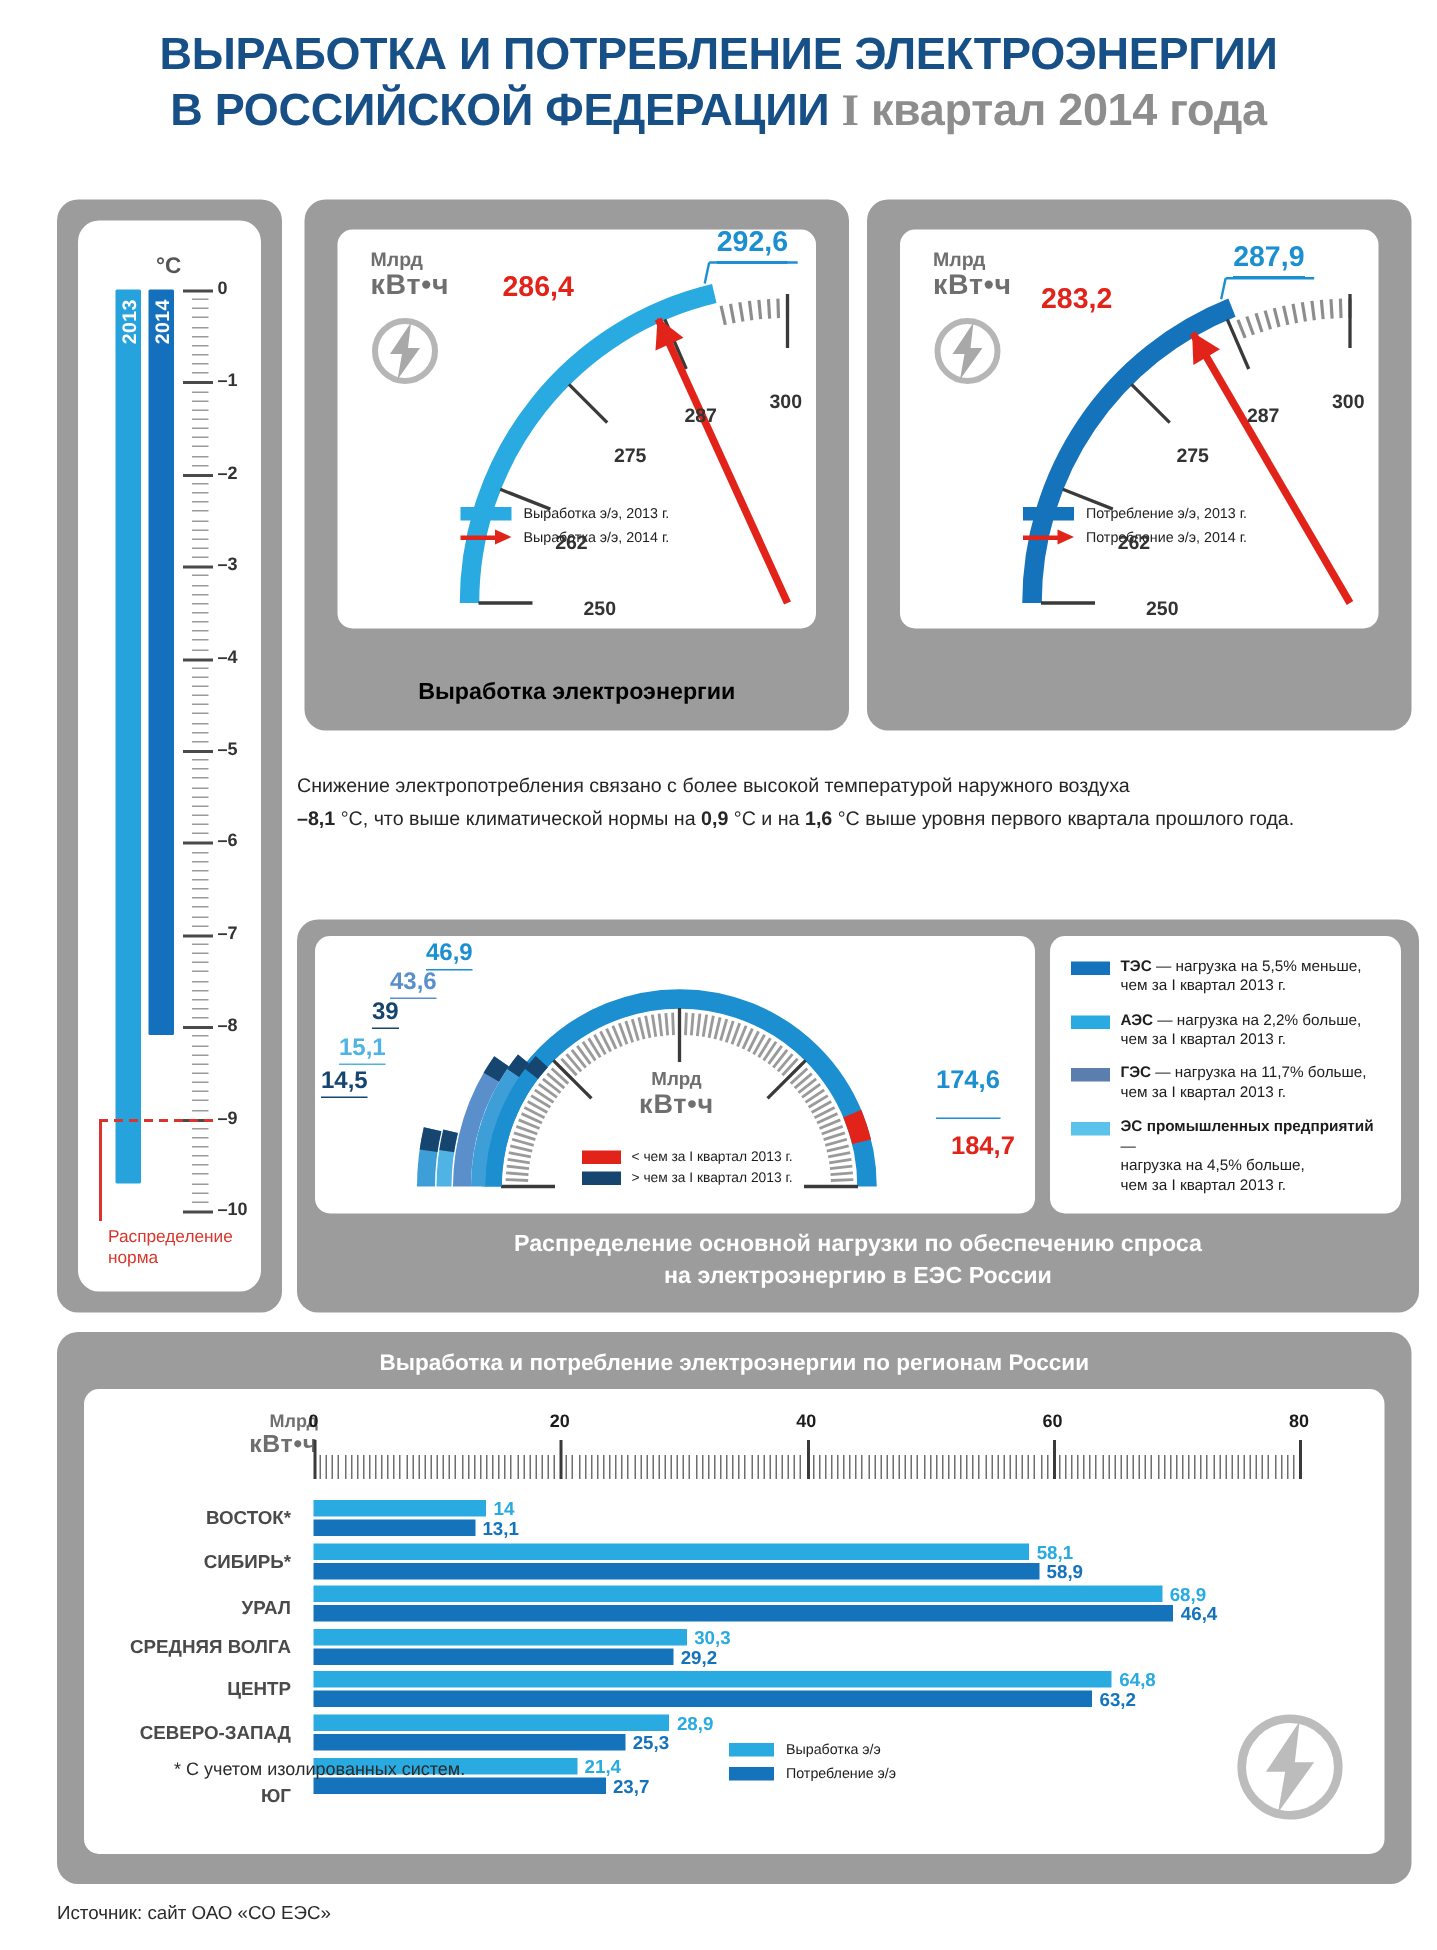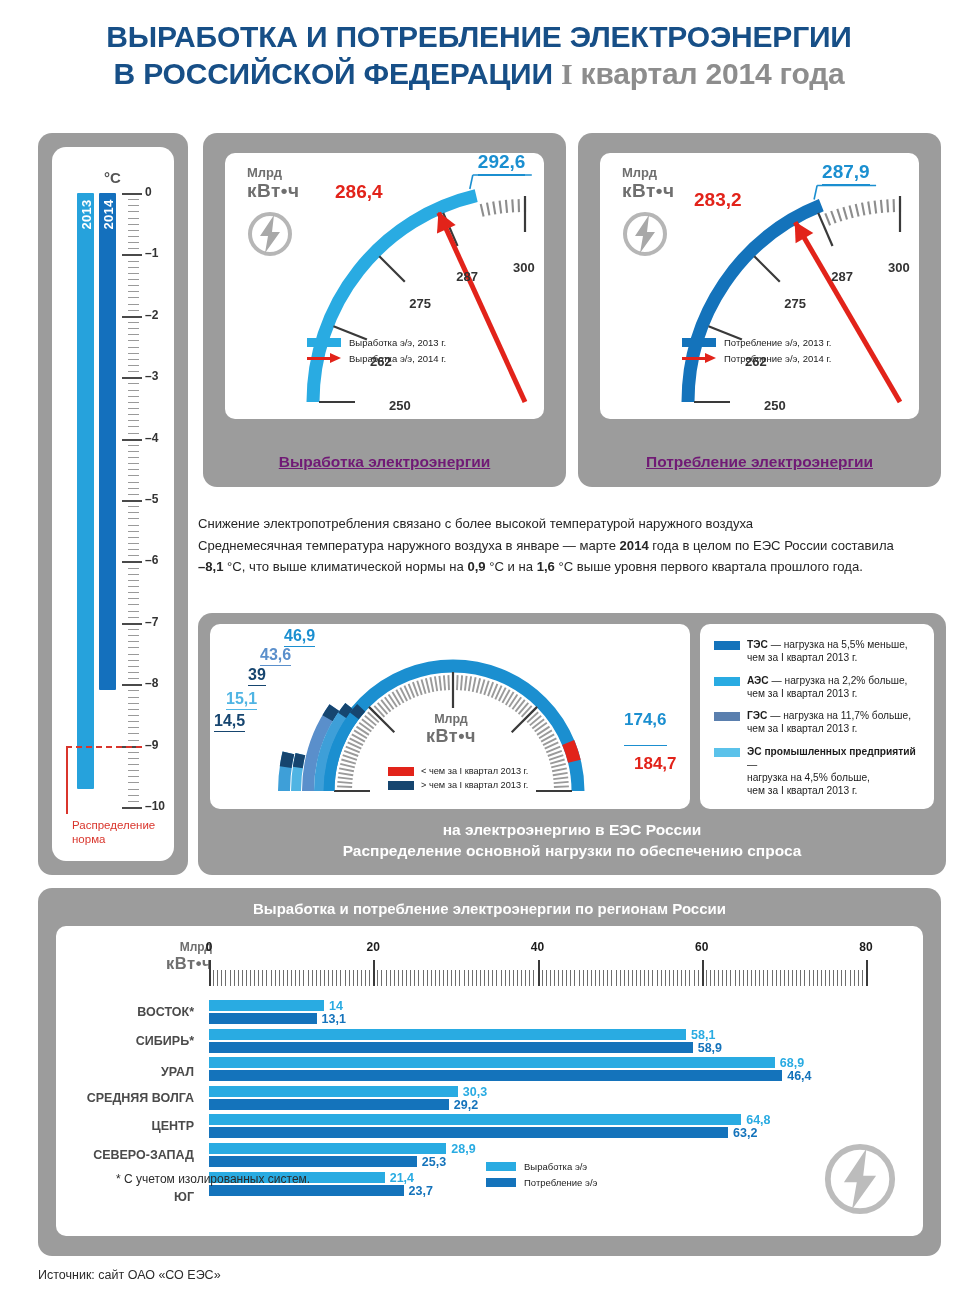--- a/index.html
+++ b/index.html
@@ -51,21 +51,21 @@
   .norm-line { position:absolute; height:0; border-top:2px dashed #d9352c; }
   .norm-tick { position:absolute; width:2px; background:#d9352c; }
   .norm-lab { position:absolute; color:#d9352c; font-size:11.5px; line-height:1.25; }
 
   
   #gauge1-panel { left: 203px; top: 133px; width: 363px; height: 354px; }
   #gauge2-panel { left: 578px; top: 133px; width: 363px; height: 354px; }
   .gauge-white { left: 22px; top: 20px; width: 319px; height: 266px; }
   .gauge-title {
     position:absolute; left:0; bottom: 16px; width:100%;
-    text-align:center; color:#701a75; font-size:15.5px; font-weight:bold;text-decoration:underline;
+    text-align:center; color:#000000; font-size:15.5px; font-weight:bold;
   }
   .g-unit { position:absolute; left: 22px; top: 12px; color:#6f6f6f; }
   .g-unit .u1 { font-size: 13px; font-weight:600; display:block; }
   .g-unit .u2 { font-size: 19px; font-weight:bold; display:block; letter-spacing:0.5px;}
   .bolt-wrap { position:absolute; left: 22px; top: 58px; }
 
   .val-blue { position:absolute; color:#1b8fd0; font-weight:bold; font-size:19px; }
   .val-red  { position:absolute; color:#e2231a; font-weight:bold; font-size:19px; }
   .g-tick-lab { position:absolute; color:#333; font-weight:bold; font-size:13px; }
 
@@ -459,26 +459,24 @@
             </span>
             <span>Потребление э/э, 2014 г.</span>
           </div>
         </div>
     <div class="g-tick-lab" style="left: 164px; top: 245px;">250</div>
         <div class="g-tick-lab" style="left: 145.095px; top: 200.836px;">262</div>
         <div class="g-tick-lab" style="left: 184.277px; top: 143.277px;">275</div>
         <div class="g-tick-lab" style="left: 231.251px; top: 115.995px;">287</div>
         <div class="g-tick-lab" style="left: 288px; top: 107px;">300</div>
       </div>
-    <div class="gauge-title">Потребление электроэнергии</div>
   </div>
 
   <div id="para">
     <div><span>Снижение электропотребления связано с более высокой температурой наружного воздуха</span></div>
-    <div><span>Среднемесячная температура наружного воздуха в январе — марте </span><b>2014</b><span> года в целом по ЕЭС России составила</span></div>
     <div><b>–8,1</b><span> °С, что выше климатической нормы на </span><b>0,9</b><span> °С и на </span><b>1,6</b><span> °С выше уровня первого квартала прошлого года.</span></div>
   </div>
 
   <div class="panel" id="load-panel">
     <div class="white" id="load-white">
       <svg id="load-svg" width="480" height="185" style="position:absolute;left:0;top:0;">
           <path d="M 118.0 167.0 A 125 125 0 0 1 368.0 167.0" fill="none" stroke="#1b8fd0" stroke-width="13"></path>
           <path d="M 358.2 118.4 A 125 125 0 0 1 364.4 137.2" fill="none" stroke="#e2231a" stroke-width="13"></path>
           <line x1="127.0" y1="167.0" x2="142.0" y2="167.0" stroke="#9a9a9a" stroke-width="1.9"></line>
           <line x1="127.1" y1="162.4" x2="142.1" y2="163.0" stroke="#9a9a9a" stroke-width="1.9"></line>
@@ -619,22 +617,22 @@
             <span><b>ГЭС</b> — нагрузка на 11,7% больше,<br>чем за I квартал 2013 г.</span>
           </div>
           <div class="item">
             <span class="sw" style="background:#5bc2ea"></span>
             <span><b>ЭС промышленных предприятий</b> —<br>нагрузка на 4,5% больше,<br>чем за I квартал 2013 г.</span>
           </div>
         </div>
     </div>
 
     <div id="load-title">
+      <div>Распределение основной нагрузки по обеспечению спроса</div>
       <div>на электроэнергию в ЕЭС России</div>
-      <div>Распределение основной нагрузки по обеспечению спроса</div>
     </div>
   </div>
 
   <div class="panel" id="regions-panel">
     <div id="regions-title">Выработка и потребление электроэнергии по регионам России</div>
     <div class="white" id="regions-white">
       <div class="r-unit">
         <span class="u1" style="visibility:hidden">Млрд кВт•ч</span>
       </div>
       <div style="position:absolute;left:70px;top:14px;text-align:right;width:86px;color:#6f6f6f;">

